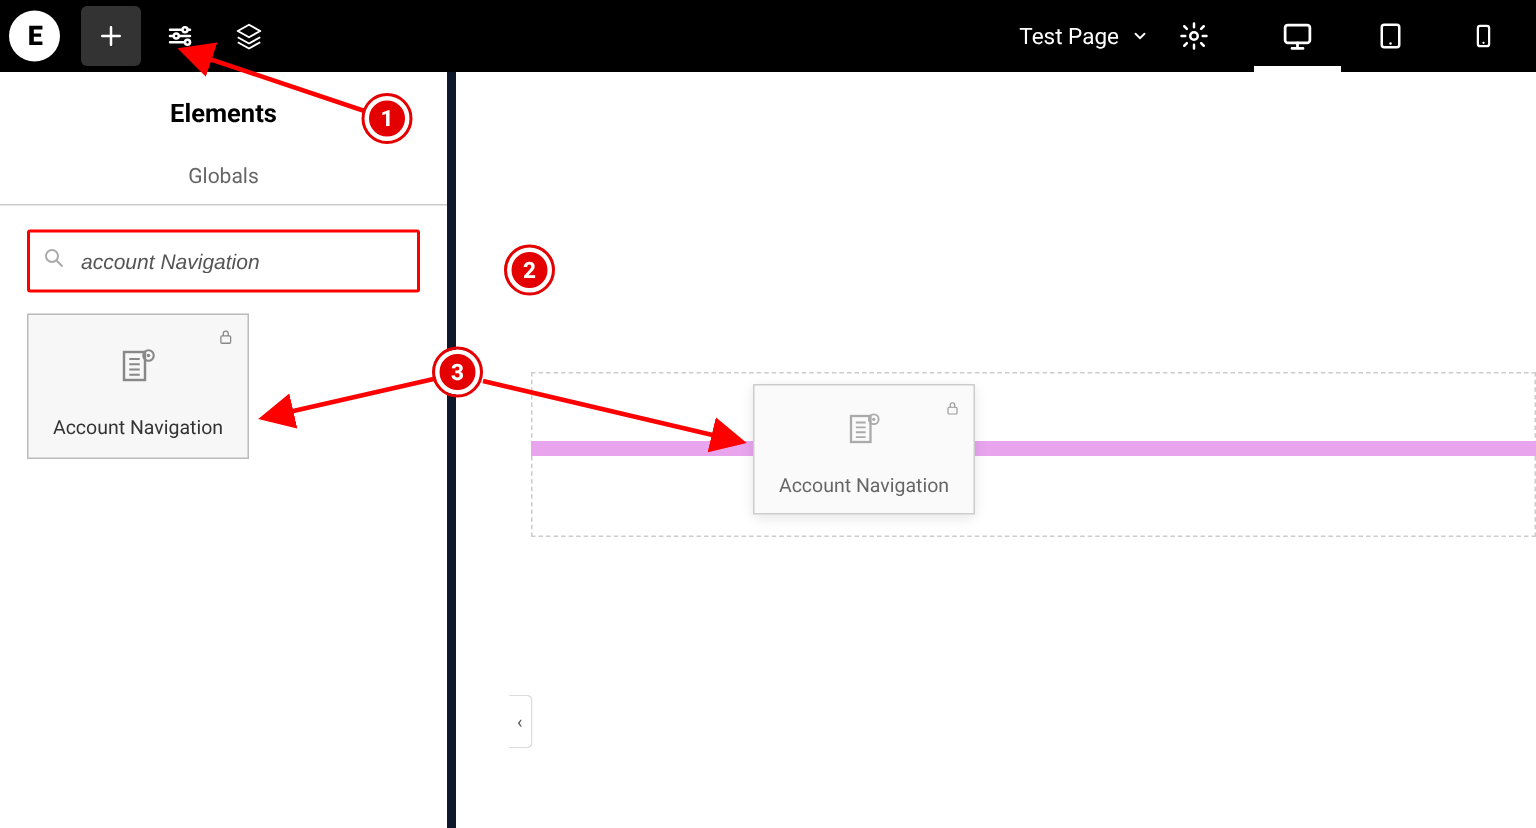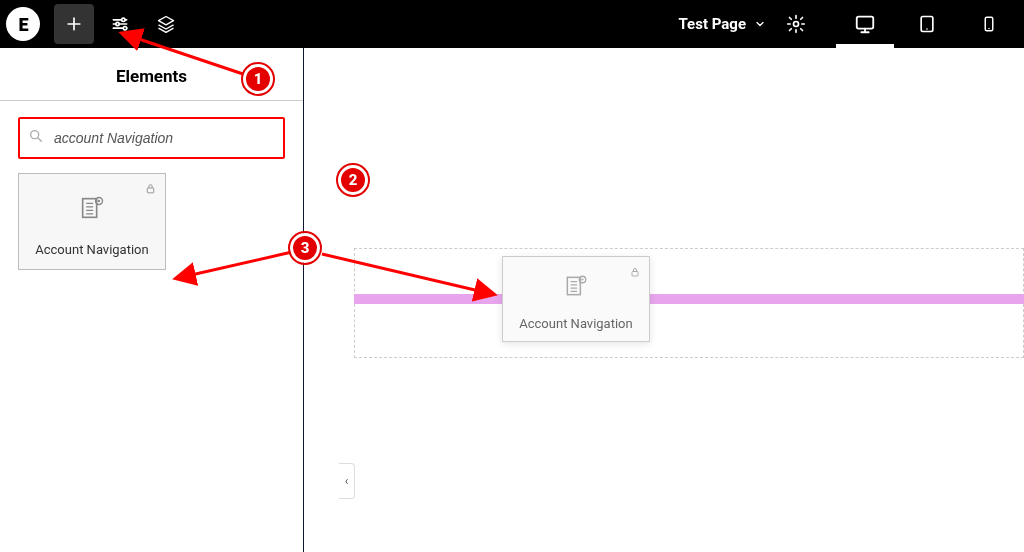--- a/index.html
+++ b/index.html
@@ -4,26 +4,26 @@
 <style>
   * { box-sizing: border-box; margin: 0; padding: 0; }
   body { font-family: -apple-system, BlinkMacSystemFont, "Segoe UI", Roboto, sans-serif; background: #fff; width: 1024px; height: 552px; overflow: hidden; position: relative; }
 
   .topbar { height: 48px; background: #000; display: flex; align-items: center; padding: 0 6px; color: #fff; }
   .tb-left { display: flex; align-items: center; gap: 6px; }
   .logo-circle { width: 34px; height: 34px; border-radius: 50%; background: #fff; display: flex; align-items: center; justify-content: center; font-weight: 900; font-size: 18px; color: #000; letter-spacing: -1px; }
   .tb-btn { width: 40px; height: 40px; display: flex; align-items: center; justify-content: center; border-radius: 4px; cursor: pointer; }
   .tb-btn.add { background: #333; margin-left:8px;}
   .tb-spacer { flex: 1; }
-  .page-sel { display: flex; align-items: center; gap: 8px; font-size: 15px; font-weight: 700; padding: 0 10px; cursor: pointer; }
+  .page-sel { display: flex; align-items: center; gap: 8px; font-size: 15px; font-weight: 400; padding: 0 10px; cursor: pointer; }
   .devices { display: flex; gap: 4px; margin-left: 20px;}
   .dev-btn { width: 58px; height: 48px; display: flex; align-items: center; justify-content: center; cursor: pointer; position:relative;}
   .dev-btn.active::after { content:""; position:absolute; bottom:0; left:0; right:0; height:4px; background:#fff;}
 
-  .sidebar { position: absolute; top: 48px; left: 0; bottom: 0; width: 304px; border-right: 1px solid #0f172a; background: #fff; }
+  .sidebar { position: absolute; top: 48px; left: 0; bottom: 0; width: 304px; border-right: 6px solid #0f172a; background: #fff; }
   .panel-title { text-align: center; font-weight: 700; font-size: 17px; padding: 18px 0 14px; }
   .tabs { display: flex; border-bottom: 1px solid #ccc; }
   .tab { flex: 1; text-align: center; padding: 10px 0; font-size: 14px; color: #666; cursor: pointer; }
   .tab.active { color: #000; font-weight: 500; border-bottom: 2px solid #000; }
 
   .search-wrap { margin: 16px 18px 14px; position: relative; }
   .search-wrap input { width: 100%; padding: 11px 12px 11px 34px; border: 2px solid #ff0000; border-radius: 2px; font-style: italic; font-size: 14px; color: #555; outline: none; }
   .search-icon { position: absolute; left: 10px; top: 50%; transform: translateY(-50%); color: #aaa; }
 
   .widget-card { width: 148px; margin-left: 18px; border: 1px solid #bbb; background: #f7f7f7; text-align: center; padding: 14px 6px 12px; position: relative; cursor: grab; }
@@ -106,20 +106,21 @@
           <rect x="7" y="3" width="10" height="18" rx="2" stroke="#fff" stroke-width="2" fill="none"></rect>
           <circle cx="12" cy="18" r="1" fill="#fff"></circle>
         </svg>
     </div>
   </div>
 </div>
 
 <div class="sidebar">
   <div class="panel-title">Elements</div>
   <div class="tabs">
+    <div class="tab"><span>Globals</span></div>
   </div>
   <div class="search-wrap">
     <span class="search-icon">
       <svg width="16" height="16" viewBox="0 0 24 24">
           <circle cx="10" cy="10" r="6" stroke="#aaa" stroke-width="2" fill="none"></circle>
           <path d="M15 15l5 5" stroke="#aaa" stroke-width="2" stroke-linecap="round"></path>
         </svg>
     </span>
     <input type="text" value="account Navigation" style="">
   </div>

